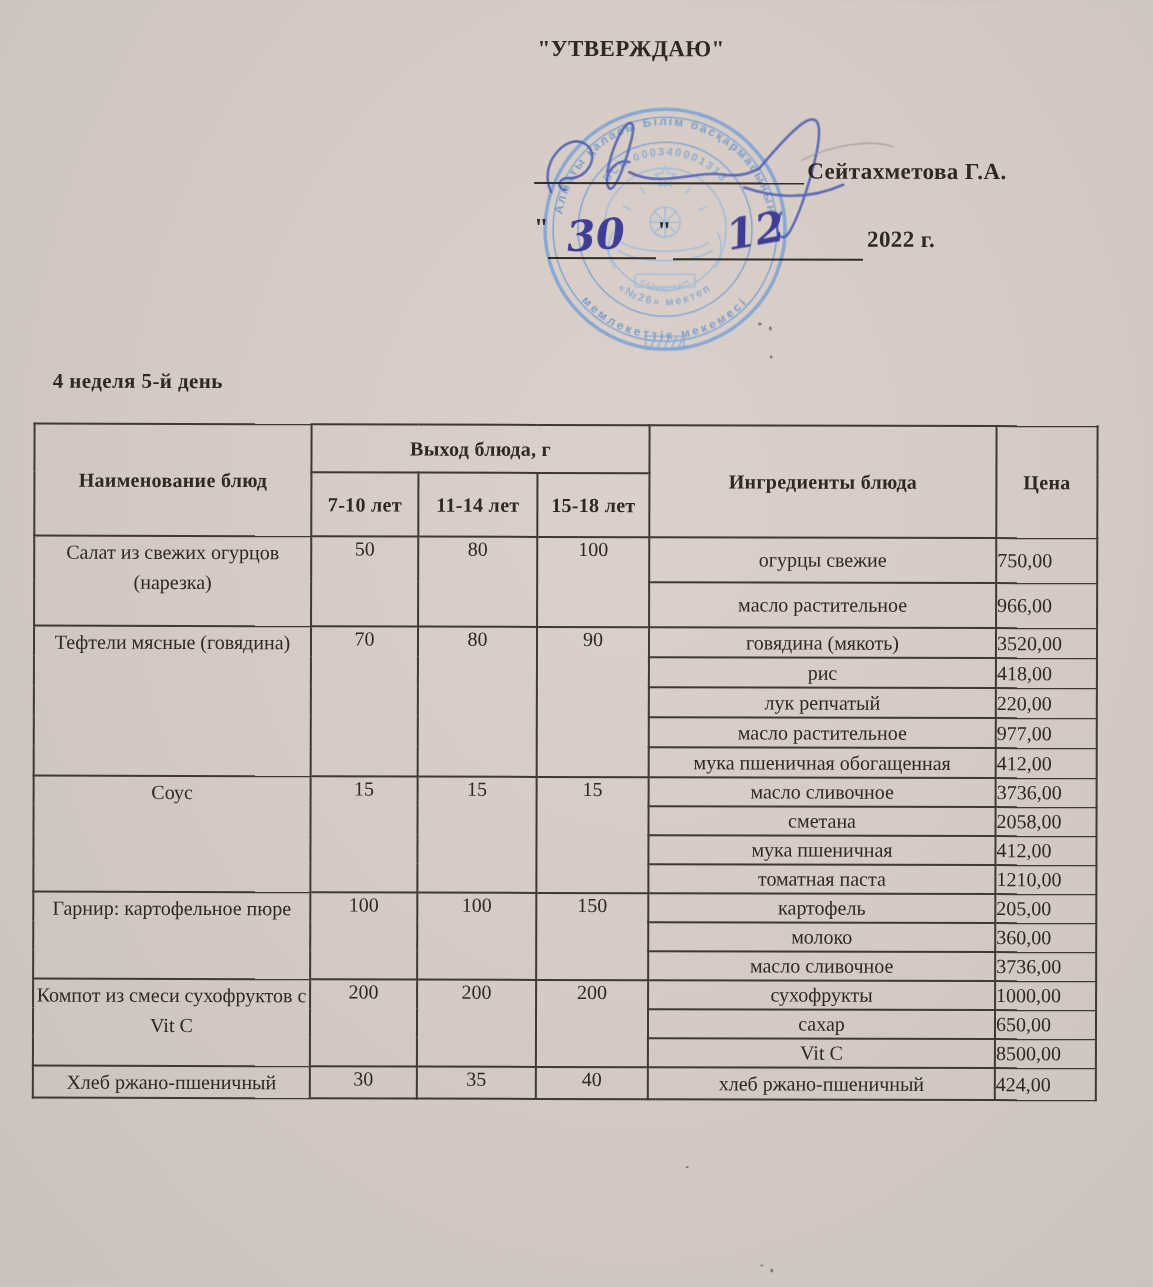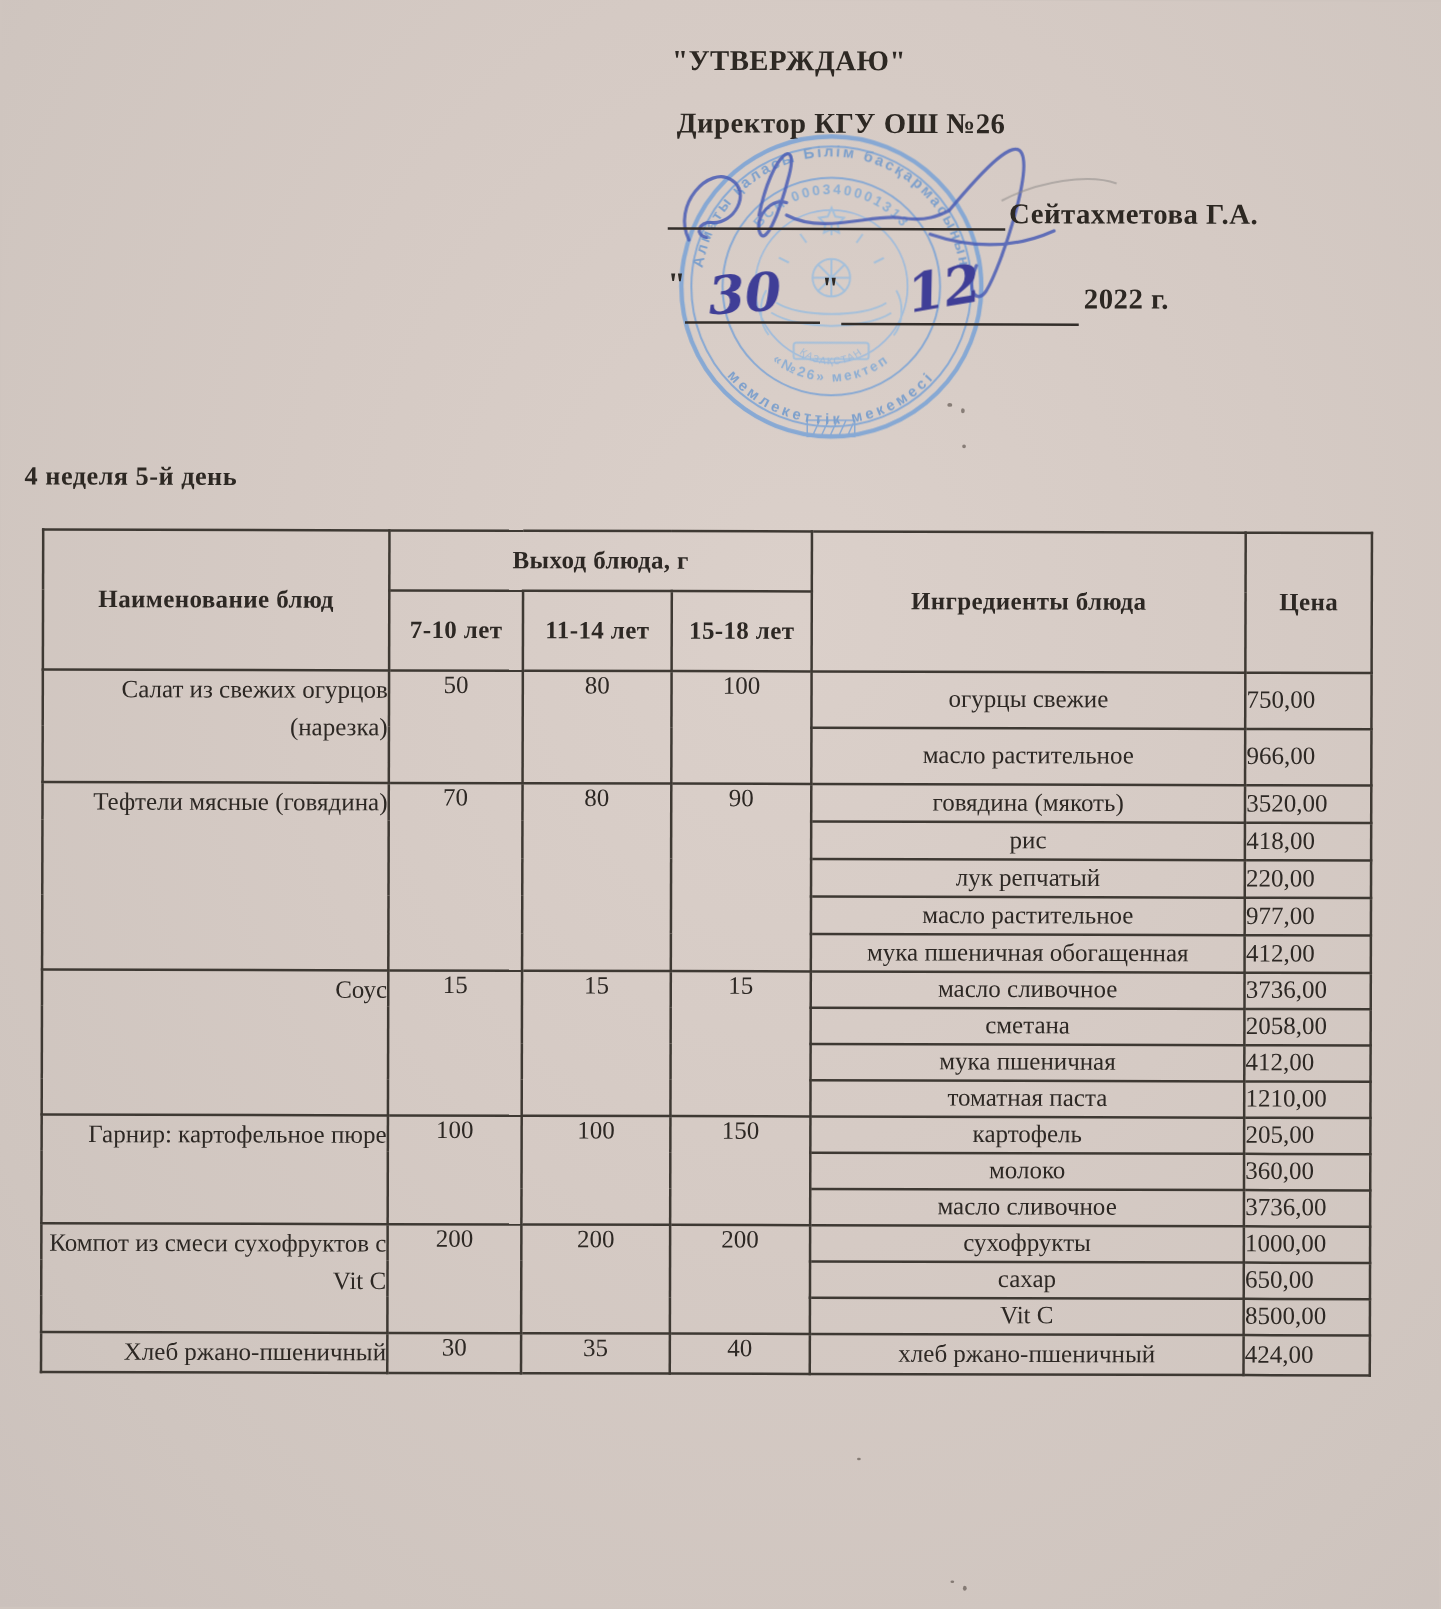--- a/index.html
+++ b/index.html
@@ -36,21 +36,21 @@
     overflow:hidden;
   }
   table.menu th{
     font-weight:bold;
     text-align:center;
     vertical-align:middle;
     letter-spacing:.3px;
     margin-left:12px;
   }
   td.name{
-    text-align:right;vertical-align:top;
+    text-align:center;vertical-align:top;
     padding:5px 20px 4px 8px;line-height:1.5;
   }
   td.age{
     text-align:center;vertical-align:top;padding-top:6px;
   }
   td.ingr{
     text-align:center;vertical-align:middle;padding:2px 4px 2px 8px;
   }
   td.price{
     text-align:left;vertical-align:middle;padding:2px 6px 2px 2px;
@@ -60,21 +60,20 @@
     font-style:italic;
   }
 </style>
 </head>
 <body>
 
 <div class="page">
 
   <div class="abs doc-text t23" style="left:536px;top:36px;">"УТВЕРЖДАЮ"</div>
 
-  <div class="abs doc-text t23" style="left:540px;top:86px;">Директор КГУ ОШ №26</div>
 
   <svg class="abs" style="left:488px;top:92px;filter:blur(.4px);" width="440" height="270" viewBox="0 0 440 270">
     <defs>
       <path id="ringTop" d="M 72,137 A 104,104 0 1 1 280,137" fill="none"></path>
       <path id="ringBottom" d="M 66,137 A 110,110 0 0 0 286,137" fill="none"></path>
       <path id="innTop" d="M 102,137 A 74,74 0 1 1 250,137" fill="none"></path>
       <path id="innBottom" d="M 100,137 A 76,76 0 0 0 252,137" fill="none"></path>
       <path id="bannerArc" d="M 148,188 A 40,40 0 0 0 204,188" fill="none"></path>
     </defs>
 
@@ -137,21 +136,21 @@
 
   <div class="abs ink-line" style="left:533px;top:182px;width:270px;"></div>
   <div class="abs doc-text t23" style="left:806px;top:158px;text-align:center;">Сейтахметова Г.А.</div>
 
   <div class="abs quote-mark" style="left:533px;top:213px;">"</div>
   <div class="abs ink-line" style="left:547px;top:257px;width:108px;"></div>
   <div class="abs quote-mark" style="left:656px;top:216px;">"</div>
   <div class="abs ink-line" style="left:672px;top:258px;width:190px;"></div>
   <div class="abs doc-text t23" style="left:866px;top:226px;">2022 г.</div>
 
-  <div class="abs doc-text t21" style="left:19px;top:370px;">4 неделя 5-й день</div>
+  <div class="abs doc-text t21" style="left:52px;top:370px;">4 неделя 5-й день</div>
 
   <table class="menu abs" style="left:33px;top:424px;">
     <colgroup>
       <col style="width:277px">
         <col style="width:107px">
         <col style="width:119px">
       <col style="width:112px">
         <col style="width:347px">
         <col style="width:101px">
     </colgroup>

